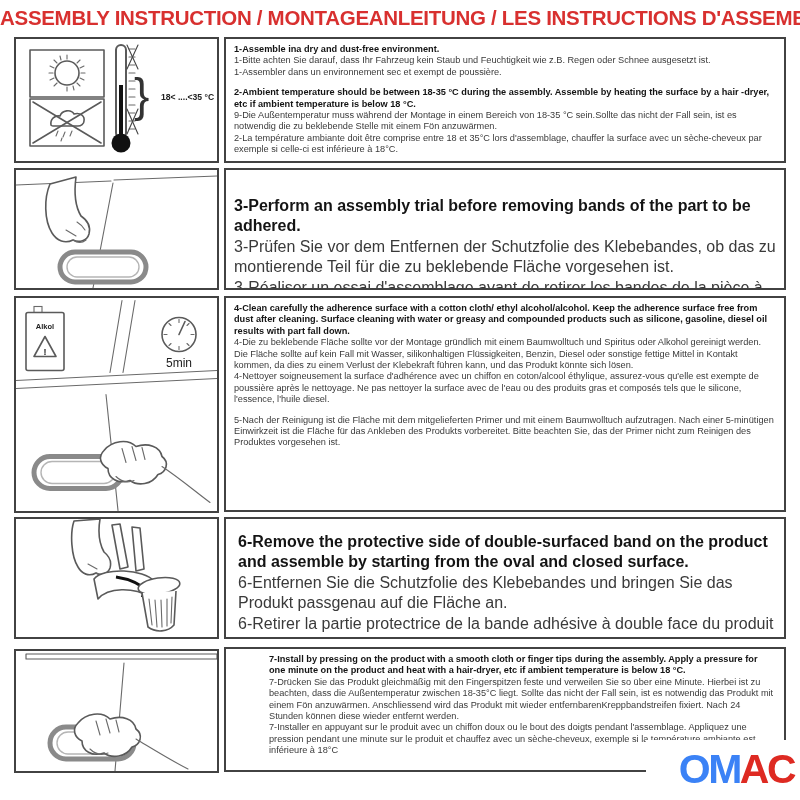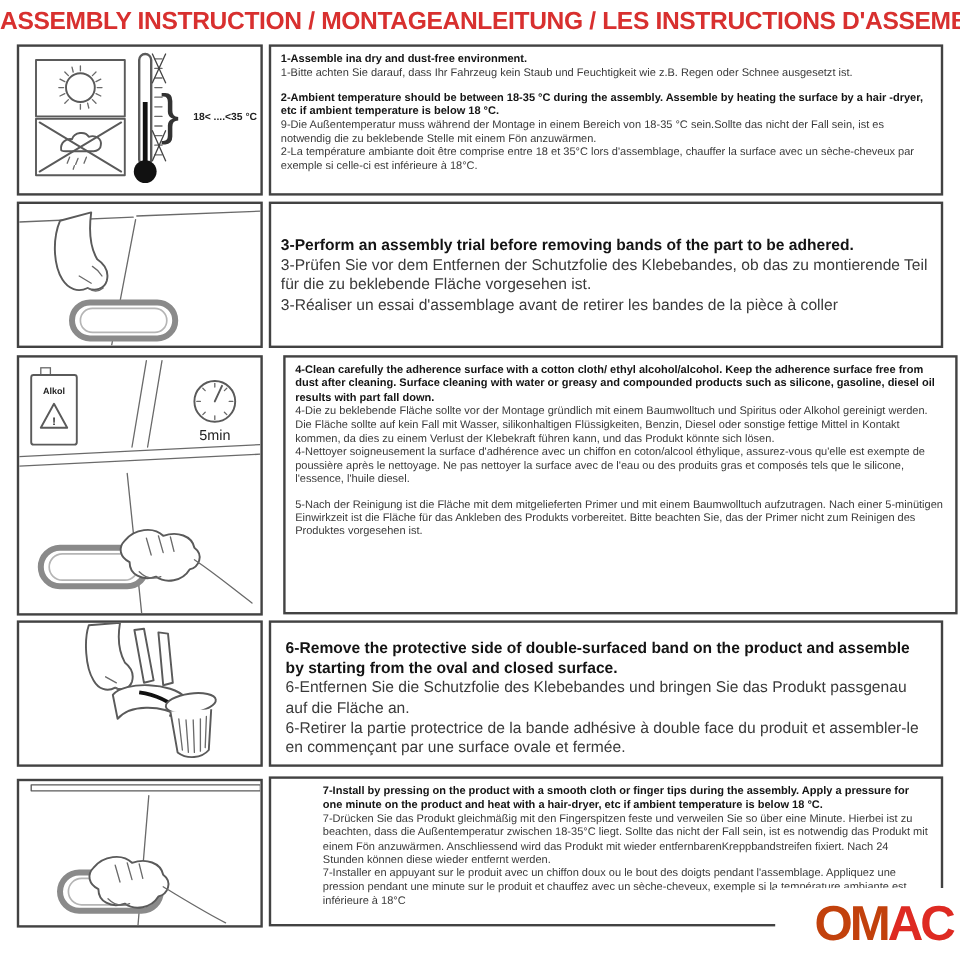--- a/index.html
+++ b/index.html
@@ -16,38 +16,38 @@
   .row-box{
     position:absolute;background:#fff;border:2px solid #424242;
     box-sizing:border-box;overflow:hidden;
   }
   .left-col{left:14px;width:205px;}
   .right-col{left:224px;width:562px;}
   .cell-text{padding:5px 8px 4px 8px;font-size:9.2px;line-height:1.24;color:#3a3a3a;}
   .step{margin:0 0 9px 0;}
   .step p{margin:0;}
   .step .en{font-weight:bold;color:#141414;}
-  .cell-mid{font-size:13px;line-height:1.28;}
+  .cell-mid{font-size:16px;line-height:1.28;}
   .cell-mid.center{padding-top:26px;}
   .cell-mid.pad14{padding-top:13px;padding-left:12px;}
   svg{display:block;}
   .illus{width:100%;height:100%;}
   .stroke{fill:none;stroke:#5a5a5a;stroke-width:1.6;stroke-linecap:round;stroke-linejoin:round;}
   .stroke-thin{fill:none;stroke:#6a6a6a;stroke-width:1.1;stroke-linecap:round;}
   .fillwhite{fill:#ffffff;stroke:#5a5a5a;stroke-width:1.6;stroke-linejoin:round;}
   .ring{fill:#ffffff;stroke:#8a8a8a;stroke-width:5;}
   .ring-in{fill:none;stroke:#b5b5b5;stroke-width:1.4;}
   .blackfill{fill:#111;stroke:none;}
   .svgtext{font-family:"Liberation Sans",sans-serif;fill:#222;}
   .logo{
     position:absolute;left:646px;top:740px;width:152px;height:58px;background:#fff;
     display:flex;align-items:center;justify-content:flex-end;padding-right:4px;box-sizing:border-box;
     font-weight:900;font-size:41px;letter-spacing:-2.5px;line-height:1;
   }
-  .logo .lg-black{color:#c2410c;}
+  .logo .lg-black{color:#3b82f6;}
   .logo .lg-red{color:#DE2A22;}
 </style>
 </head>
 <body>
 
 <div class="page-title">ASSEMBLY INSTRUCTION / MONTAGEANLEITUNG / LES INSTRUCTIONS D'ASSEMBLAGE</div>
 
 <div class="row-box left-col" style="top:37px;height:126px;">
   <svg class="illus" viewBox="0 0 201 122">
 
@@ -114,20 +114,21 @@
     </g>
     <text x="145" y="61" class="svgtext" style="font-size:8.6px;font-weight:bold;">18&lt; ....&lt;35 °C</text>
   </svg>
 </div>
 
 <div class="row-box right-col" style="top:37px;height:126px;">
   <div class="cell-text">
     <div class="step">
       <p class="en">1-Assemble ina dry and dust-free environment.</p>
       <p class="de">1-Bitte achten Sie darauf, dass Ihr Fahrzeug kein Staub und Feuchtigkeit wie z.B. Regen oder Schnee ausgesetzt ist.</p>
+      <p class="fr">1-Assembler dans un environnement sec et exempt de poussière.</p>
     </div>
     <div class="step">
       <p class="en">2-Ambient temperature should be between 18-35 °C  during the assembly. Assemble by heating the surface by a hair -dryer, etc if ambient temperature is below 18 °C.</p>
       <p class="de">9-Die Außentemperatur muss während der Montage in einem Bereich von 18-35 °C  sein.Sollte das nicht der Fall sein, ist es notwendig die zu beklebende Stelle mit einem Fön anzuwärmen.</p>
       <p class="fr">2-La température ambiante doit être comprise entre 18 et 35°C lors d'assemblage, chauffer la surface avec un sèche-cheveux par exemple si celle-ci est inférieure à 18°C.</p>
     </div>
   </div>
 </div>
 
 <div class="row-box left-col" style="top:168px;height:122px;">
@@ -199,21 +200,21 @@
     <rect x="25" y="163" width="74" height="22" rx="11" class="ring-in"></rect>
     <g>
       <path d="M88,152 C96,142 112,140 120,148 C132,144 144,148 146,158 C154,164 150,174 142,176 C136,186 122,188 114,182 C102,186 92,180 92,170 C84,166 82,158 88,152 Z" class="fillwhite"></path>
       <path d="M106,150 l4,14 M116,148 l4,14 M126,149 l3,12" class="stroke-thin"></path>
       <path d="M146,168 C164,180 178,192 194,204" class="stroke-thin"></path>
       <path d="M100,178 q8,8 18,4" class="stroke-thin"></path>
     </g>
   </svg>
 </div>
 
-<div class="row-box right-col" style="top:296px;height:216px;margin-left:12px;">
+<div class="row-box right-col" style="top:296px;height:216px;">
   <div class="cell-text">
     <div class="step">
       <p class="en">4-Clean carefully the adherence surface with a cotton cloth/ ethyl alcohol/alcohol. Keep the adherence surface free from dust after cleaning. Surface cleaning with water or greasy and compounded products such as silicone, gasoline, diesel oil results with part fall down.</p>
       <p class="de">4-Die zu beklebende Fläche sollte vor der Montage gründlich mit einem Baumwolltuch und Spiritus oder Alkohol gereinigt werden. Die Fläche sollte auf kein Fall mit Wasser, silikonhaltigen Flüssigkeiten, Benzin, Diesel oder sonstige fettige Mittel in Kontakt kommen, da dies zu einem Verlust der Klebekraft führen kann, und das Produkt könnte sich lösen.</p>
       <p class="fr">4-Nettoyer soigneusement la surface d'adhérence avec un chiffon en coton/alcool éthylique, assurez-vous qu'elle est exempte de poussière après le nettoyage. Ne pas nettoyer la surface avec de l'eau ou des produits gras et composés tels que le silicone, l'essence, l'huile diesel.</p>
     </div>
     <div class="step">
       <p class="de">5-Nach der Reinigung ist die Fläche mit dem mitgelieferten Primer und mit einem Baumwolltuch aufzutragen. Nach einer 5-minütigen Einwirkzeit ist die Fläche für das Ankleben des Produkts vorbereitet. Bitte beachten Sie, das der Primer nicht zum Reinigen des Produktes vorgesehen ist.</p>
     </div>
   </div>

